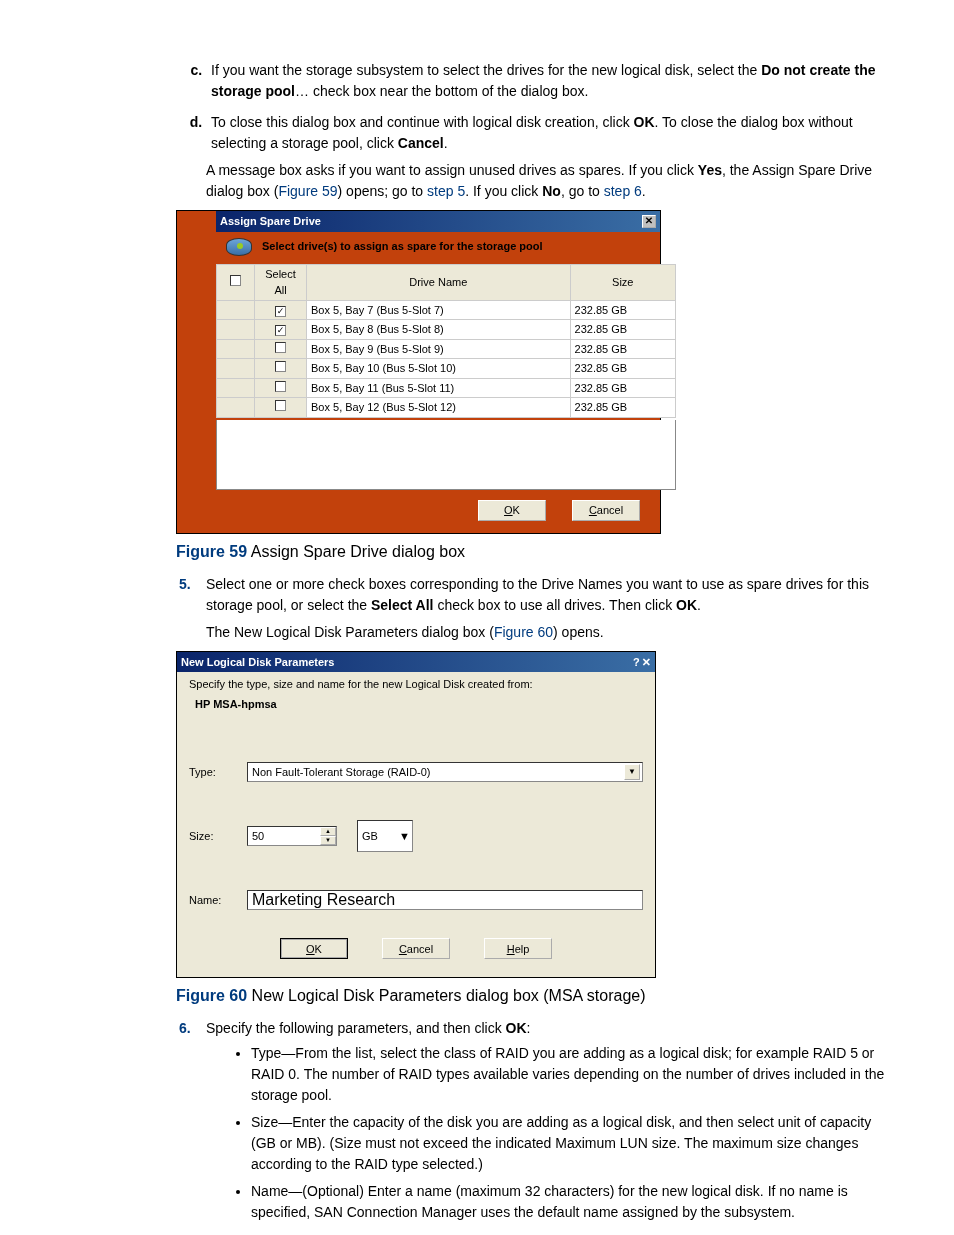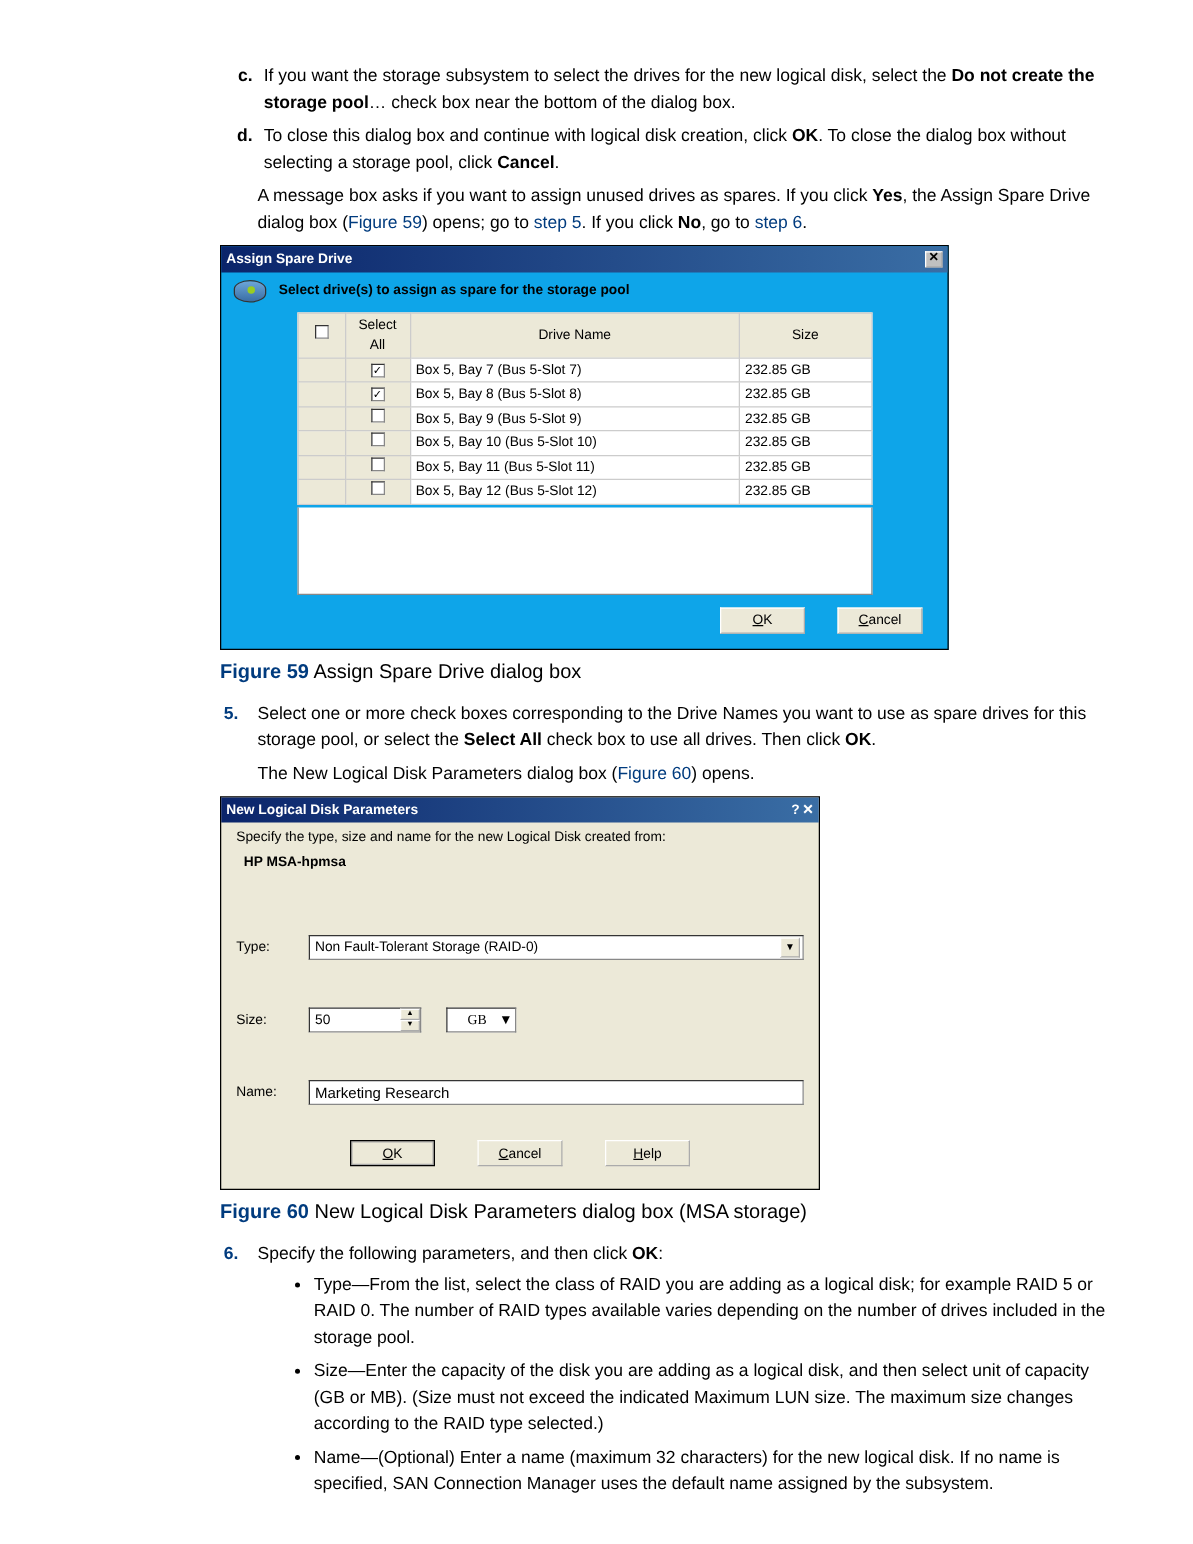--- a/index.html
+++ b/index.html
@@ -7,41 +7,42 @@
   font-family: Arial, Helvetica, sans-serif;
   font-size: 14px;
   line-height: 1.5;
   background: #fff;
   color: #000;
   width: 954px;
   padding: 50px 56px 50px 56px;
 }
 .content { margin-left: 120px; }
 ol.alpha { list-style: lower-alpha; padding-left: 30px; }
-ol.alpha > li { margin-bottom: 6px; padding-left: 5px; }
+ol.alpha > li { margin-bottom: 6px; padding-left: 5px; margin-top: 10px; }
 ol.alpha > li::marker { font-weight: bold; }
 ol.num { list-style: none; padding-left: 0; }
 ol.num > li { margin-bottom: 6px; padding-left: 30px; position: relative; }
 ol.num > li .marker { position: absolute; left: 3px; color: #003b7e; font-weight: bold; }
 ul.bullet { list-style: disc; padding-left: 45px; margin-top: 4px; }
 ul.bullet > li { margin-bottom: 6px; }
 .sub { margin-left: 30px; margin-top: 4px; margin-bottom: 6px; }
 .link { color: #003b7e; }
 .bold { font-weight: bold; }
 .figcap { color: #003b7e; font-weight: bold; }
 .figure-caption { margin: 6px 0 10px 0; font-size: 16px; }
 
 
 .dialog1 {
-  width: 583px;
+  width: 485px;
   border: 1px solid #000;
-  background: #0ea5e9;
+  background: #c2410c;
   font-family: Tahoma, sans-serif;
   font-size: 11px;
   margin: 8px 0 4px 0;
+  padding-left: 39px;
 }
 .titlebar {
   background: linear-gradient(to right, #0a246a, #3a6ea5);
   color: #fff;
   font-weight: bold;
   padding: 2px 4px;
   display: flex;
   justify-content: space-between;
   align-items: center;
 }
@@ -138,27 +139,27 @@
   display: flex; align-items: center; justify-content: center; font-size: 8px;
 }
 .spinner {
   width: 90px; height: 20px; border: 1px inset #888; background: #fff;
   display: flex; align-items: center; justify-content: space-between;
   padding: 0 0 0 4px; font-size: 11px; gap: 20px;
 }
 .spin-arrows { display: flex; flex-direction: column; }
 .spin-arrows div { width: 16px; height: 9px; border: 1px outset #fff; background: #ece9d8; font-size: 6px; text-align: center; line-height: 7px; }
 .unit-select {
-  width: 56px; height: 20px; border: 1px inset #888; background: #fff;
+  width: 56px; height: 32px; border: 1px inset #888; background: #fff;
   display: flex; align-items: center; justify-content: space-between;
-  padding: 0 2px 0 16px; font-size: 11px; margin-left: 20px; font-family: Liberation Serif, serif;
+  padding: 0 2px 0 4px; font-size: 11px; margin-left: 20px;
 }
 .textin {
   flex: 1; height: 20px; border: 1px inset #888; background: #fff;
-  padding: 0 4px; font-size: 12px; display: flex; align-items: center;
+  padding: 0 4px; font-size: 16px; display: flex; align-items: center;
 }
 .maxlun { margin-left: 58px; margin-top: 26px; font-size: 11px; }
 .dlg2-buttons {
   display: flex; justify-content: center; gap: 34px;
   padding: 28px 12px 12px;
 }
 </style>
 </head>
 <body>
 

